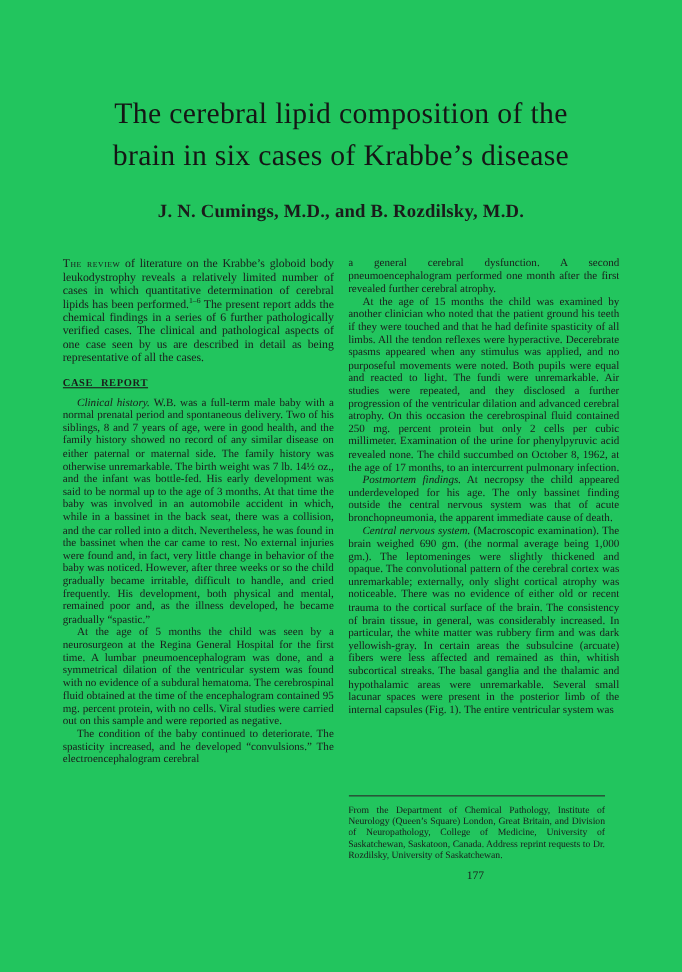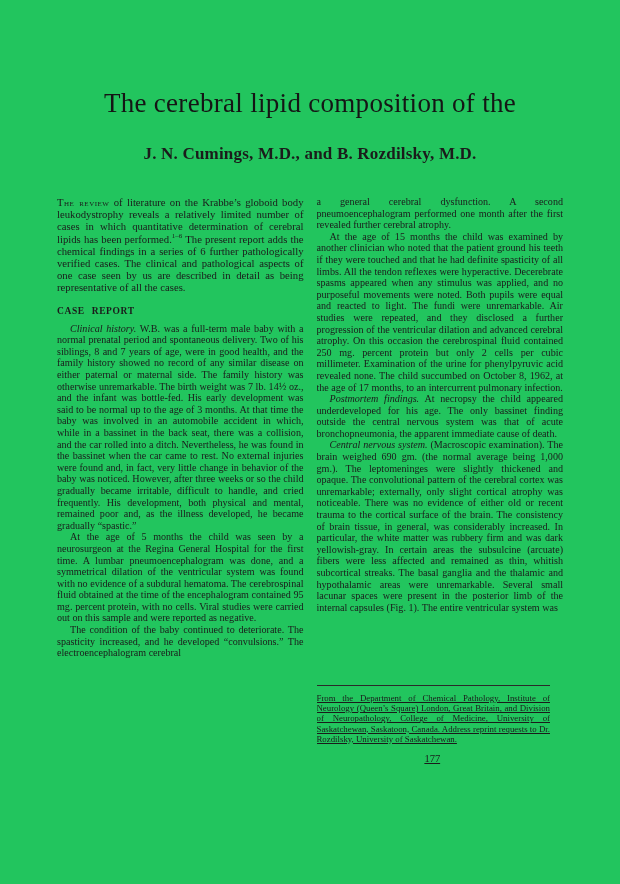--- a/index.html
+++ b/index.html
@@ -56,39 +56,39 @@
   .smallcaps {
     font-variant: small-caps;
     letter-spacing: 0.5px;
   }
   .section-heading {
     margin: 12px 0 7px 0;
     font-size: 9.5px;
     font-weight: bold;
     letter-spacing: 0.6px;
     word-spacing: 4px;
+    text-decoration: underline;
   }
   .body-text {
     font-size: 10.1px;
     line-height: 11.6px;
     text-align: justify;
   }
   .indent { text-indent: 13px; }
   .lead-italic { font-style: italic; }
   sup.ref {
     font-size: 7px;
     line-height: 0;
     vertical-align: super;
   }
   .footnote-block {
     position: absolute;
     left: 0;
     right: 13px;
     bottom: 0;
-    text-decoration: underline;
   }
   .footnote-rule {
     border: none;
     border-top: 1.2px solid #2a2a2a;
     margin: 0 0 7px 0;
   }
   .footnote {
     font-size: 8.8px;
     line-height: 10.2px;
     text-align: justify;
@@ -100,20 +100,21 @@
     padding-right: 2px;
   }
 </style>
 </head>
 <body>
 
 <div class="page">
 
   <h1 class="title">
     <span>The cerebral lipid composition of the</span><br>
+    <span>brain in six cases of Krabbe’s disease</span>
   </h1>
 
   <div class="authors">J. N. Cumings, M.D., and B. Rozdilsky, M.D.</div>
 
   <div class="columns">
 
     <div class="col left">
       <p class="intro"><span class="smallcaps">The review</span><span> of literature on the Krabbe’s globoid body leukodystrophy reveals a relatively limited number of cases in which quantitative determination of cerebral lipids has been performed.</span><sup class="ref">1–6</sup><span> The present report adds the chemical findings in a series of 6 further pathologically verified cases. The clinical and pathological aspects of one case seen by us are described in detail as being representative of all the cases.</span></p>
 
       <h2 class="section-heading">CASE REPORT</h2>

